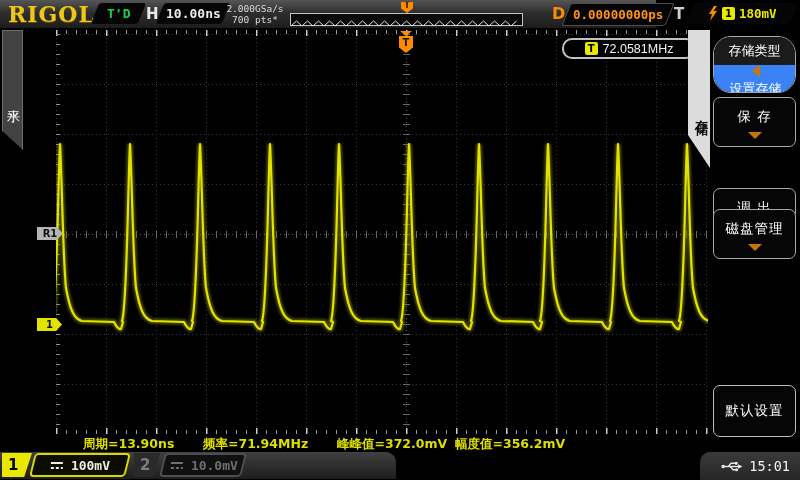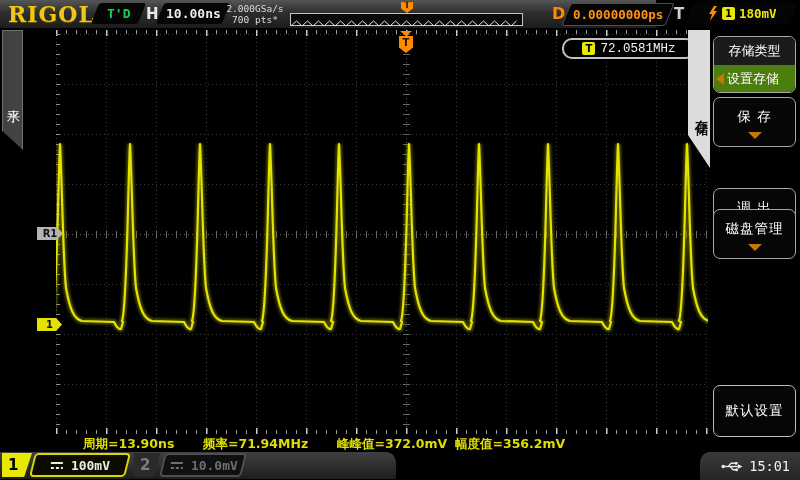--- a/index.html
+++ b/index.html
@@ -59,31 +59,31 @@
   #trig-flag{position:absolute;left:399px;top:31px;width:14px;height:22px;}
   #trig-flag .tri{position:absolute;left:1px;top:0;width:0;height:0;
        border-left:6px solid transparent;border-right:6px solid transparent;border-top:5px solid #ff8c00;}
   #trig-flag .flag{position:absolute;left:0;top:5px;width:14px;height:17px;background:#ff8c00;
        clip-path:polygon(0 0,100% 0,100% 68%,50% 100%,0 68%);
        color:#241200;font-weight:bold;font-size:10px;text-align:center;line-height:13px;}
 
   #freq-box{position:absolute;left:562px;top:38px;width:134px;height:21px;background:#000;
             border:2px solid #c2c2c2;border-radius:10px;box-sizing:border-box;
             display:flex;align-items:center;justify-content:center;gap:5px;}
-  #freq-box .val{color:#f2f2f2;font-size:12.5px;font-family:Liberation Mono, monospace;}
+  #freq-box .val{color:#f2f2f2;font-size:12.5px;font-family:Liberation Sans, sans-serif;}
 
   
   #menu{position:absolute;left:710px;top:28px;width:90px;height:424px;background:#000;}
-  .mgroup{position:absolute;left:3px;width:83px;border:1px solid #a8a8a8;border-radius:7px;
+  .mgroup{position:absolute;left:3px;width:83px;border:1px solid #a8a8a8;border-radius:18px;
           overflow:hidden;box-sizing:border-box;background:#060606;}
   #m-storage{top:8px;height:57px;}
   #m-storage .row1{height:28px;background:#1b1b1b;color:#fff;font-size:13px;
                    display:flex;align-items:center;justify-content:center;}
-  #m-storage .row2{height:27px;background:#4d7c0f;color:#fff;font-size:13px;
-                   display:flex;align-items:center;gap:3px;padding-left:2px;}
+  #m-storage .row2{height:27px;background:#3b82f6;color:#fff;font-size:13px;
+                   display:flex;align-items:center;gap:3px;padding-left:2px;flex-direction:column;}
   .larr{width:0;height:0;border-top:6px solid transparent;border-bottom:6px solid transparent;
         border-right:8px solid #c87800;}
   .mbtn{position:absolute;left:3px;width:83px;height:50px;border:1px solid #a8a8a8;border-radius:7px;
         background:#060606;box-sizing:border-box;color:#fff;font-size:13.5px;text-align:center;}
   .mbtn .lbl{margin-top:10px;letter-spacing:1px;}
   .darr{position:absolute;left:50%;bottom:7px;transform:translateX(-50%);width:0;height:0;
         border-left:7px solid transparent;border-right:7px solid transparent;border-top:7px solid #c87800;}
   #m-save{top:69px;} #m-recall{top:125px;margin-top:35px;} #m-disk{top:181px;}
   #m-default{top:357px;height:52px;border-radius:7px;border-color:#bdbdbd;}
   #m-default .lbl{margin-top:16px;}

